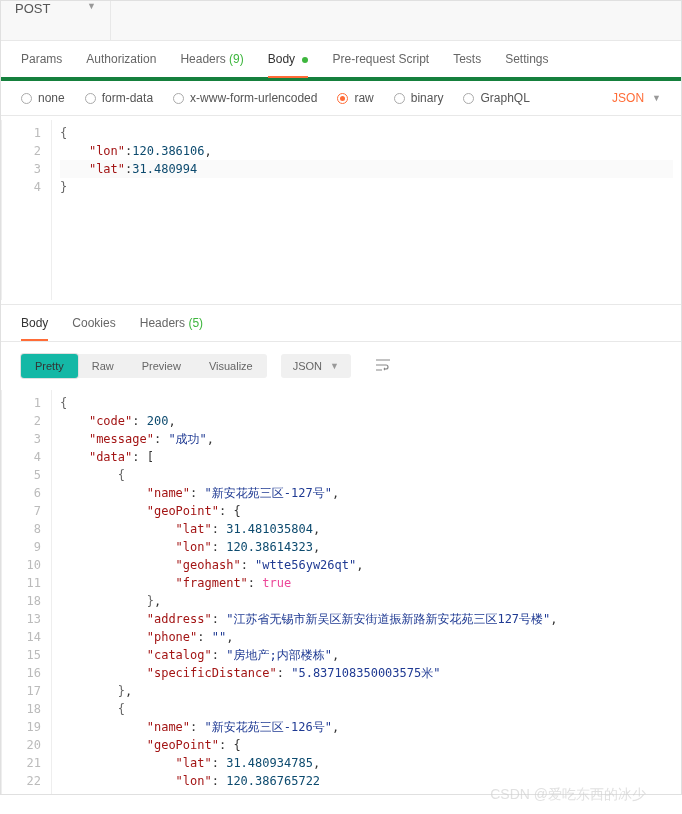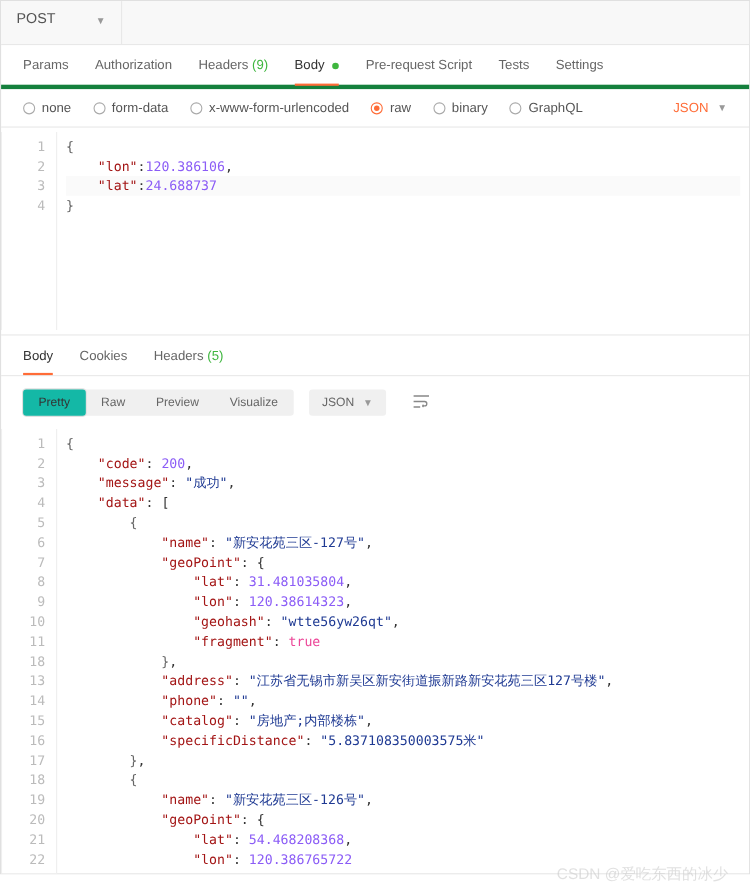--- a/index.html
+++ b/index.html
@@ -1,20 +1,20 @@
 <!DOCTYPE html>
 <html><head>
 <meta charset="utf-8">
 <style>
 * { margin: 0; padding: 0; box-sizing: border-box; }
 body { font-family: -apple-system, BlinkMacSystemFont, "Segoe UI", Arial, sans-serif; font-size: 12px; color: #666; background: #fff; width: 682px; }
 .container { border: 1px solid #e0e0e0; }
 
 .url-bar { display: flex; height: 40px; background: #f8f8f8; border-bottom: 1px solid #e8e8e8; }
-.method-dropdown { width: 110px; display: flex; align-items: flex-end; justify-content: space-between; padding: 16px 14px; border-right: 1px solid #e8e8e8; color: #555; cursor: pointer; }
+.method-dropdown { width: 110px; display: flex; align-items: flex-start; justify-content: space-between; padding: 0 14px; border-right: 1px solid #e8e8e8; color: #555; cursor: pointer; }
 .method-dropdown .label { font-size: 13px; }
 .chevron { font-size: 9px; color: #999; }
 .url-input { flex: 1; border: none; background: transparent; padding: 0 14px; font-size: 13px; color: #666; outline: none; }
 
 .tabs { display: flex; padding: 0 20px; height: 40px; align-items: center; gap: 24px; border-bottom: 4px solid #15803d; }
 .tab { cursor: pointer; padding: 11px 0; font-size: 12px; color: #666; position: relative; }
 .tab.active { color: #333; }
 .tab.active::after { content: ""; position: absolute; left: 0; right: 0; bottom: -1px; height: 2px; background: #ff6c37; }
 .green-count { color: #3eb63e; }
 .green-dot { width: 6px; height: 6px; background: #3eb63e; border-radius: 50%; display: inline-block; margin-left: 4px; vertical-align: middle; }
@@ -28,40 +28,40 @@
 
 .code-editor { display: flex; min-height: 180px; border-left: 1px solid #eee; margin: 4px 0; }
 .line-numbers { width: 50px; text-align: right; padding: 4px 10px 4px 0; color: #bbb; font-family: Consolas, Monaco, monospace; font-size: 12px; user-select: none; background: #fff; border-right: 1px solid #eee; }
 .line-numbers div { height: 18px; line-height: 18px; }
 .code-content { flex: 1; padding: 4px 8px; font-family: Consolas, Monaco, monospace; font-size: 12px; }
 .code-line { height: 18px; line-height: 18px; white-space: pre; }
 .code-line.highlight { background: #fafafa; }
 
 .tok-brace { color: #666; }
 .tok-key { color: #a31515; }
-.tok-num { color: #8b5cf6; }
+.tok-num { color: #0c4a6e; }
 .tok-str { color: #1f3a93; }
 .tok-bool { color: #ec4899; }
 .tok-punct { color: #333; }
 
 .response-tabs { display: flex; padding: 0 20px; height: 38px; align-items: center; gap: 24px; border-top: 1px solid #e8e8e8; border-bottom: 1px solid #e8e8e8; }
 .rtab { cursor: pointer; padding: 10px 0; font-size: 12px; color: #666; position: relative; }
 .rtab.active { color: #333; }
 .rtab.active::after { content: ""; position: absolute; left: 0; right: 0; bottom: -1px; height: 2px; background: #ff6c37; }
 
 .view-bar { display: flex; align-items: center; padding: 10px 20px; gap: 4px; }
 .view-group { display: flex; background: #f0f0f0; border-radius: 3px; }
 .view-btn { padding: 6px 14px; font-size: 11px; color: #666; cursor: pointer; border-radius: 3px; }
 .view-btn.active { background: #14b8a6; color: #333; box-shadow: 0 0 0 1px #e0e0e0; }
 .format-dropdown { margin-left: 10px; background: #f0f0f0; padding: 6px 12px; border-radius: 3px; display: flex; align-items: center; gap: 8px; cursor: pointer; font-size: 11px; }
 .wrap-btn { margin-left: 10px; padding: 6px 10px; cursor: pointer; color: #888; font-size: 14px; }
 
 .response-code { display: flex; border-left: 1px solid #eee; max-height: 420px; overflow: hidden; }
 
-.watermark { position: fixed; right: 20px; bottom: 10px; color: #ccc; font-size: 14px; opacity: 0.6; pointer-events: none; }
+.watermark { position: fixed; right: 36px; bottom: 10px; color: #ccc; font-size: 14px; opacity: 0.6; pointer-events: none; }
 </style>
 </head>
 <body>
 
 <div class="container">
   <div class="url-bar">
     <div class="method-dropdown">
       <span class="label">POST</span>
       <span class="chevron">▼</span>
     </div>
@@ -117,21 +117,21 @@
   <div class="code-editor">
     <div class="line-numbers">
       <div>1</div>
         <div>2</div>
         <div>3</div>
         <div>4</div>
     </div>
     <div class="code-content">
       <div class="code-line"><span class="tok-brace">{</span></div>
       <div class="code-line">    <span class="tok-key">"lon"</span><span class="tok-punct">:</span><span class="tok-num">120.386106</span><span class="tok-punct">,</span></div>
-      <div class="code-line highlight">    <span class="tok-key">"lat"</span><span class="tok-punct">:</span><span class="tok-num">24.688737</span></div>
+      <div class="code-line highlight">    <span class="tok-key">"lat"</span><span class="tok-punct">:</span><span class="tok-num">31.480994</span></div>
       <div class="code-line"><span class="tok-brace">}</span></div>
     </div>
   </div>
 
   <div class="response-tabs">
     <div class="rtab active">Body</div>
     <div class="rtab">Cookies</div>
     <div class="rtab">
       <span>Headers</span>
       <span class="green-count">(5)</span>
@@ -195,19 +195,19 @@
       <div class="code-line">                <span class="tok-key">"fragment"</span><span class="tok-punct">: </span><span class="tok-bool">true</span></div>
       <div class="code-line">            <span class="tok-brace">}</span><span class="tok-punct">,</span></div>
       <div class="code-line">            <span class="tok-key">"address"</span><span class="tok-punct">: </span><span class="tok-str">"江苏省无锡市新吴区新安街道振新路新安花苑三区127号楼"</span><span class="tok-punct">,</span></div>
       <div class="code-line">            <span class="tok-key">"phone"</span><span class="tok-punct">: </span><span class="tok-str">""</span><span class="tok-punct">,</span></div>
       <div class="code-line">            <span class="tok-key">"catalog"</span><span class="tok-punct">: </span><span class="tok-str">"房地产;内部楼栋"</span><span class="tok-punct">,</span></div>
       <div class="code-line">            <span class="tok-key">"specificDistance"</span><span class="tok-punct">: </span><span class="tok-str">"5.837108350003575米"</span></div>
       <div class="code-line">        <span class="tok-brace">}</span><span class="tok-punct">,</span></div>
       <div class="code-line">        <span class="tok-brace">{</span></div>
       <div class="code-line">            <span class="tok-key">"name"</span><span class="tok-punct">: </span><span class="tok-str">"新安花苑三区-126号"</span><span class="tok-punct">,</span></div>
       <div class="code-line">            <span class="tok-key">"geoPoint"</span><span class="tok-punct">: {</span></div>
-      <div class="code-line">                <span class="tok-key">"lat"</span><span class="tok-punct">: </span><span class="tok-num">54.468208368</span><span class="tok-punct">,</span></div>
+      <div class="code-line">                <span class="tok-key">"lat"</span><span class="tok-punct">: </span><span class="tok-num">31.480934785</span><span class="tok-punct">,</span></div>
       <div class="code-line">                <span class="tok-key">"lon"</span><span class="tok-punct">: </span><span class="tok-num">120.386765722</span></div>
     </div>
   </div>
 </div>
 
 <div class="watermark">CSDN @爱吃东西的冰少</div>
 
 </body></html>

